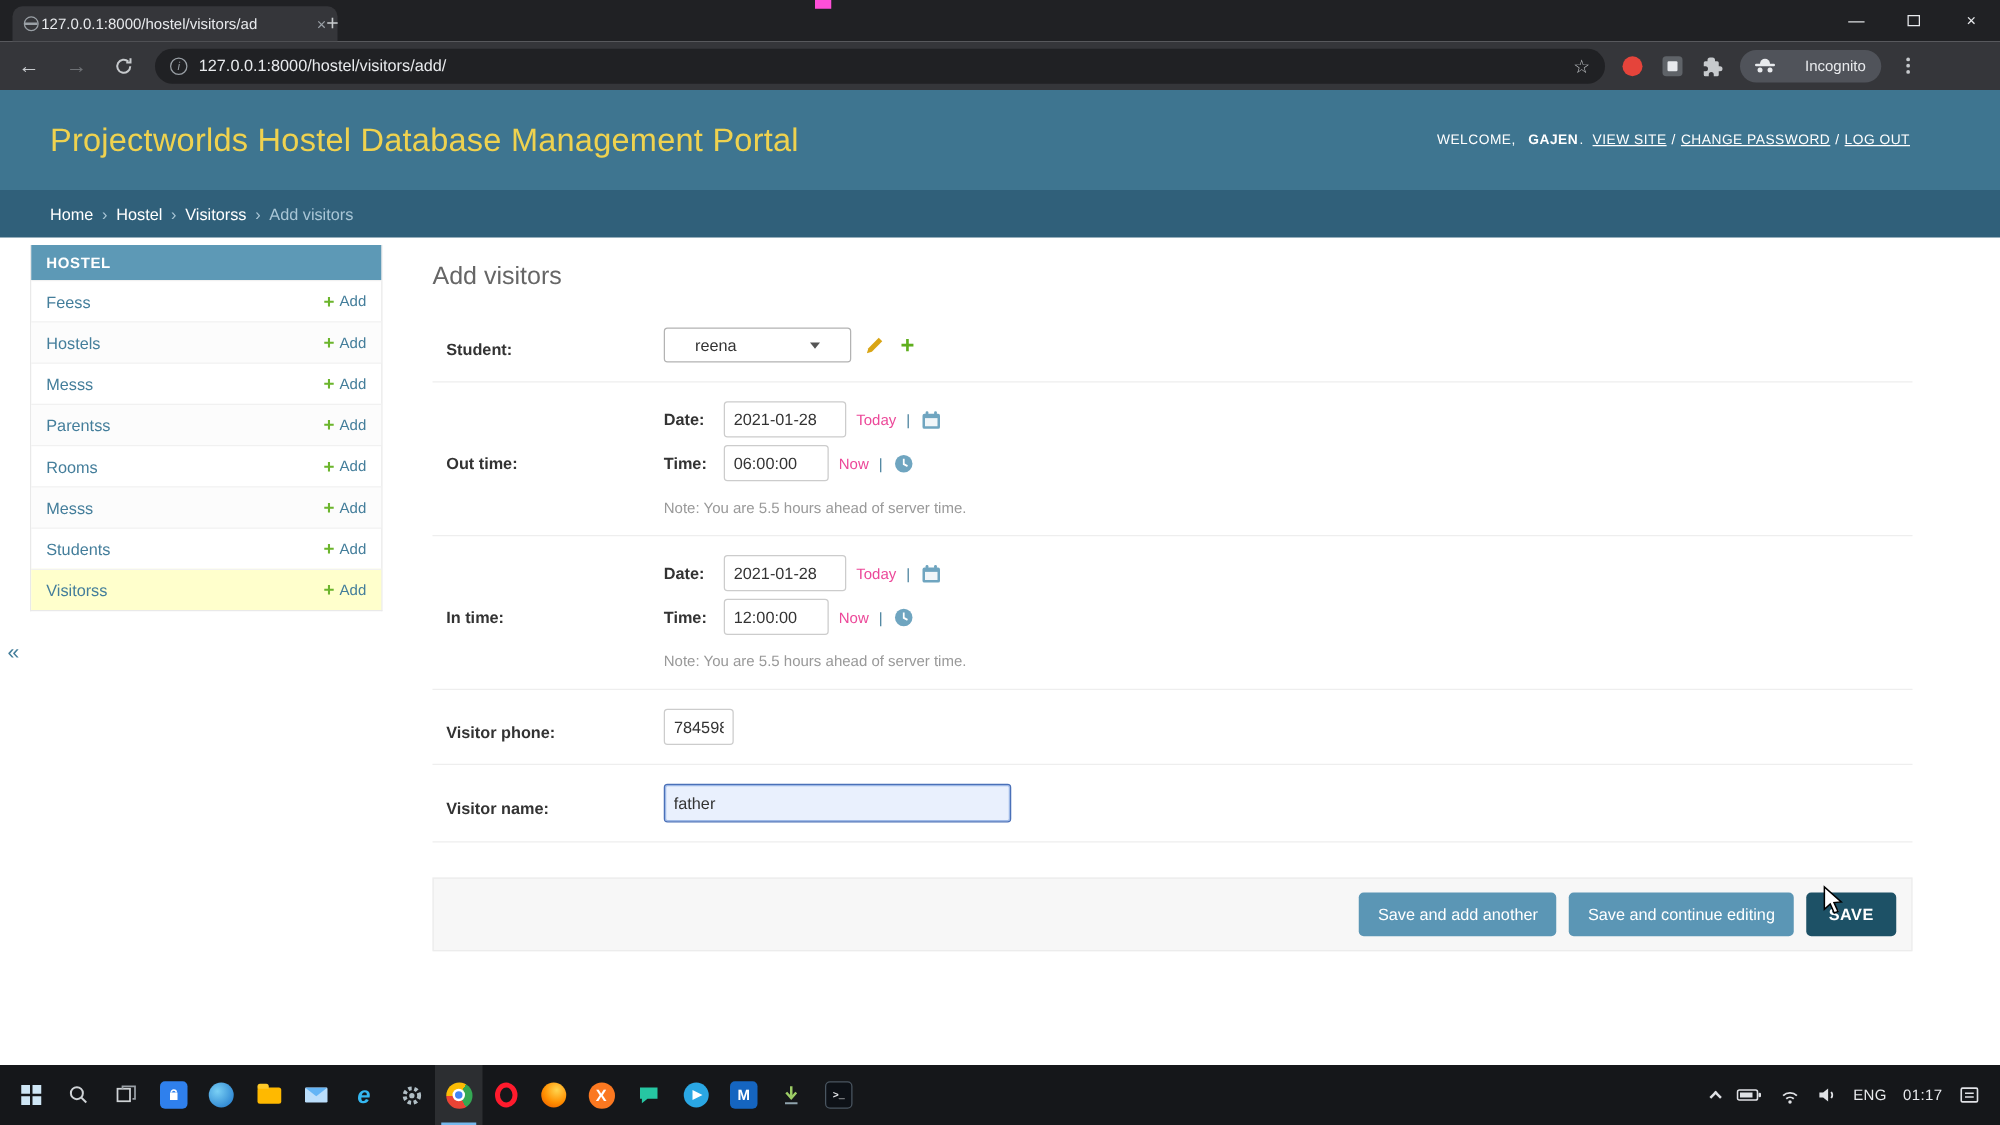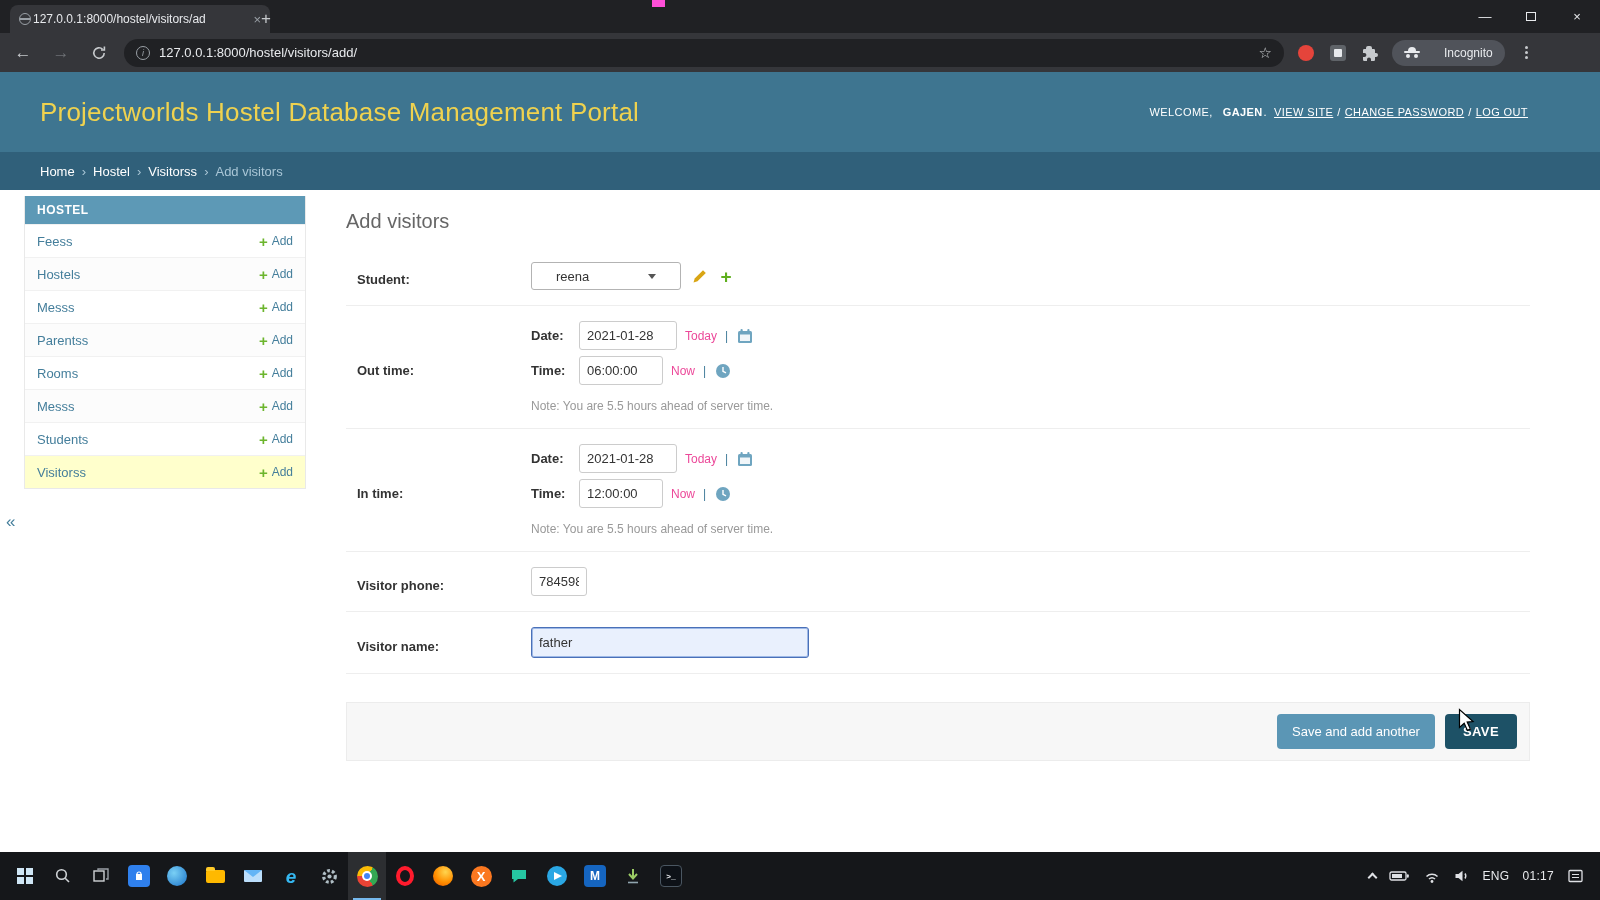--- a/index.html
+++ b/index.html
@@ -364,20 +364,21 @@
 
     <div class="form-row">
       <div class="flabel">Visitor name:</div>
       <div class="ffield">
         <input class="txt w-name focused" value="father" style="">
       </div>
     </div>
 
     <div class="submit-row">
       <button class="btn">Save and add another</button>
+      <button class="btn">Save and continue editing</button>
       <button class="btn btn-save">SAVE</button>
     </div>
   </main>
 
   <div class="cursor">
     <svg width="18" height="26" viewBox="0 0 18 26">
         <path d="M1.5 1.5v18l4.7-4.3 3.2 7.2 3-1.3-3.2-7 5.8-.5z" fill="#fff" stroke="#000" stroke-width="1.2"></path>
       </svg>
   </div>
 

